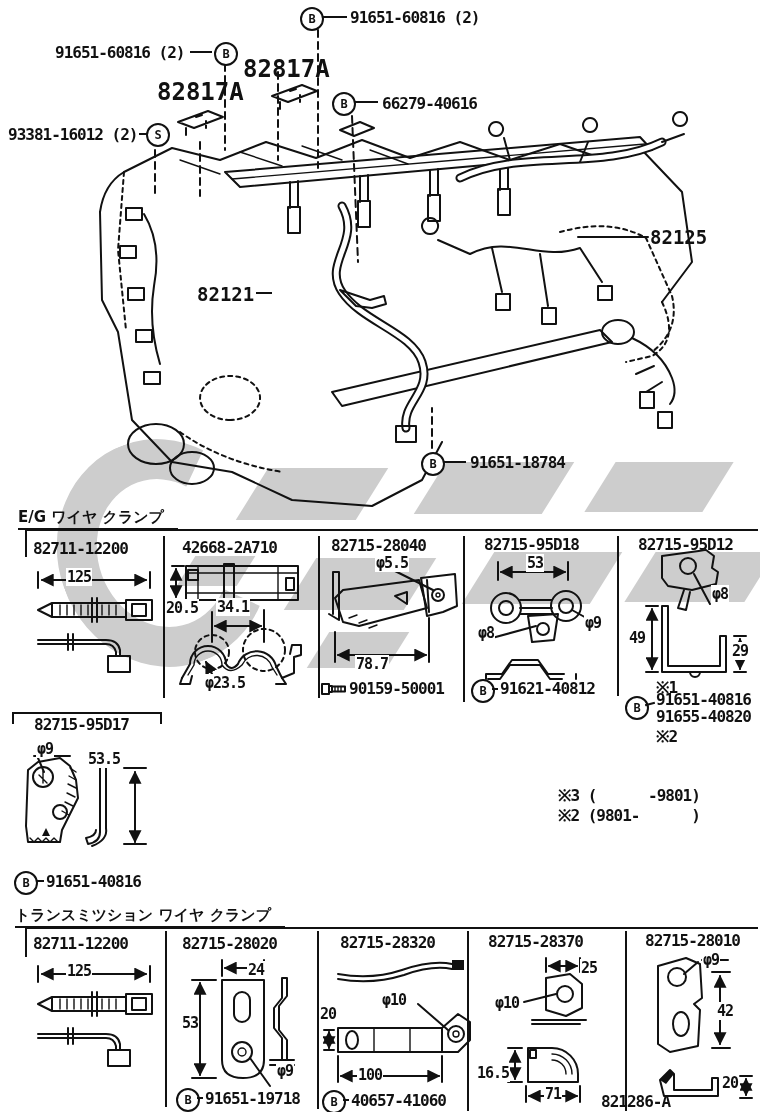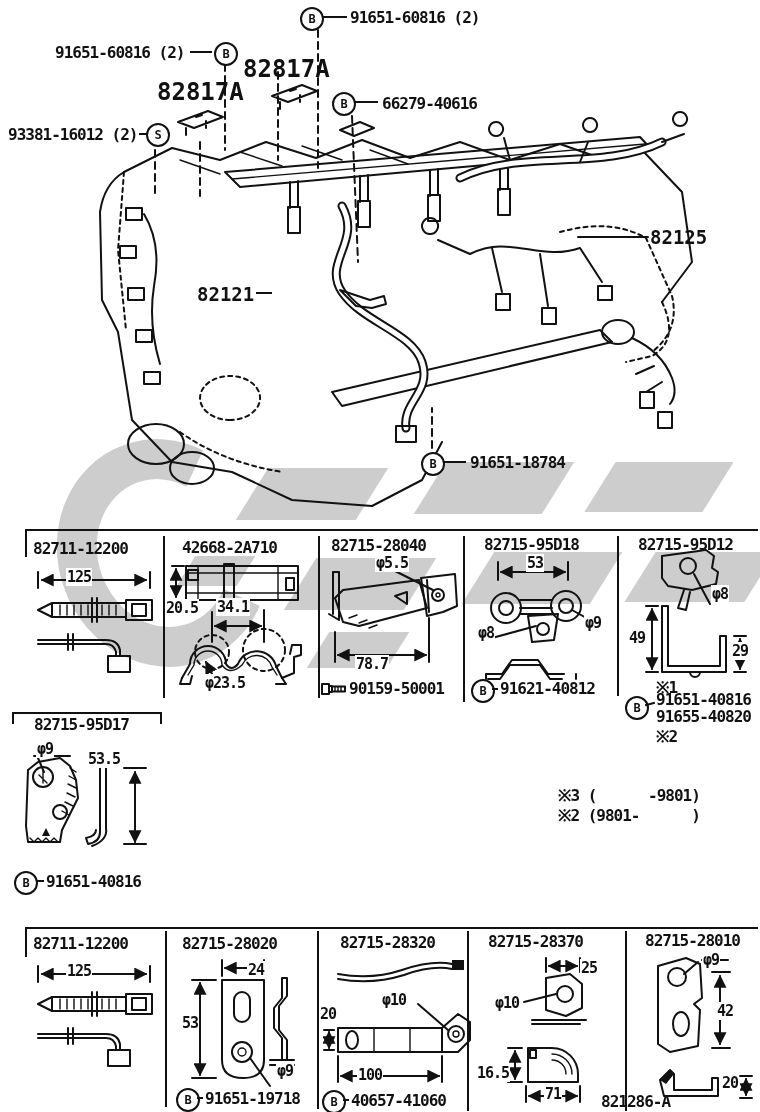--- a/index.html
+++ b/index.html
@@ -139,20 +139,21 @@
   <div class="abs hline lbl" style="left:256px;top:292px;width:16px"></div>
 
   <span class="abs mono t19 lbl" style="left:650px;top:226px">82125</span>
 
   <div class="abs circ lbl" style="left:421px;top:452px">
       <span>B</span>
     </div>
   <div class="abs hline lbl" style="left:444px;top:461px;width:22px"></div>
   <span class="abs mono t16 lbl" style="left:470px;top:453px">91651-18784</span>
 
+  <span class="abs jp lbl" style="left:18px;top:508px">E/G ワイヤ クランプ</span>
   <div class="abs hline" style="left:25px;top:529px;width:733px"></div>
   <div class="abs vline" style="left:25px;top:529px;height:28px"></div>
   <div class="abs vline" style="left:163px;top:536px;height:162px"></div>
   <div class="abs vline" style="left:318px;top:536px;height:162px"></div>
   <div class="abs vline" style="left:463px;top:536px;height:166px"></div>
   <div class="abs vline" style="left:617px;top:536px;height:160px"></div>
 
   <span class="abs mono t16 lbl" style="left:33px;top:539px">82711-12200</span>
   <span class="abs mono t16 lbl" style="left:182px;top:538px">42668-2A710</span>
   <span class="abs mono t16 lbl" style="left:331px;top:536px">82715-28040</span>
@@ -281,20 +282,21 @@
   <span class="abs mono dim lbl" style="left:87px;top:750px">53.5</span>
   <div class="abs circ lbl" style="left:14px;top:871px">
       <span>B</span>
     </div>
   <div class="abs hline lbl" style="left:36px;top:880px;width:8px"></div>
   <span class="abs mono t16 lbl" style="left:46px;top:872px">91651-40816</span>
 
   <span class="abs mono t16 pre lbl" style="left:558px;top:784px">※3 (      -9801)</span>
   <span class="abs mono t16 pre lbl" style="left:558px;top:804px">※2 (9801-      )</span>
 
+  <span class="abs jp lbl" style="left:15px;top:906px">トランスミツション ワイヤ クランプ</span>
   <div class="abs hline" style="left:25px;top:927px;width:733px"></div>
   <div class="abs vline" style="left:25px;top:927px;height:30px"></div>
   <div class="abs vline" style="left:165px;top:931px;height:176px"></div>
   <div class="abs vline" style="left:317px;top:931px;height:178px"></div>
   <div class="abs vline" style="left:467px;top:931px;height:180px"></div>
   <div class="abs vline" style="left:625px;top:931px;height:180px"></div>
 
   <span class="abs mono t16 lbl" style="left:33px;top:934px">82711-12200</span>
   <span class="abs mono t16 lbl" style="left:182px;top:934px">82715-28020</span>
   <span class="abs mono t16 lbl" style="left:340px;top:933px">82715-28320</span>

